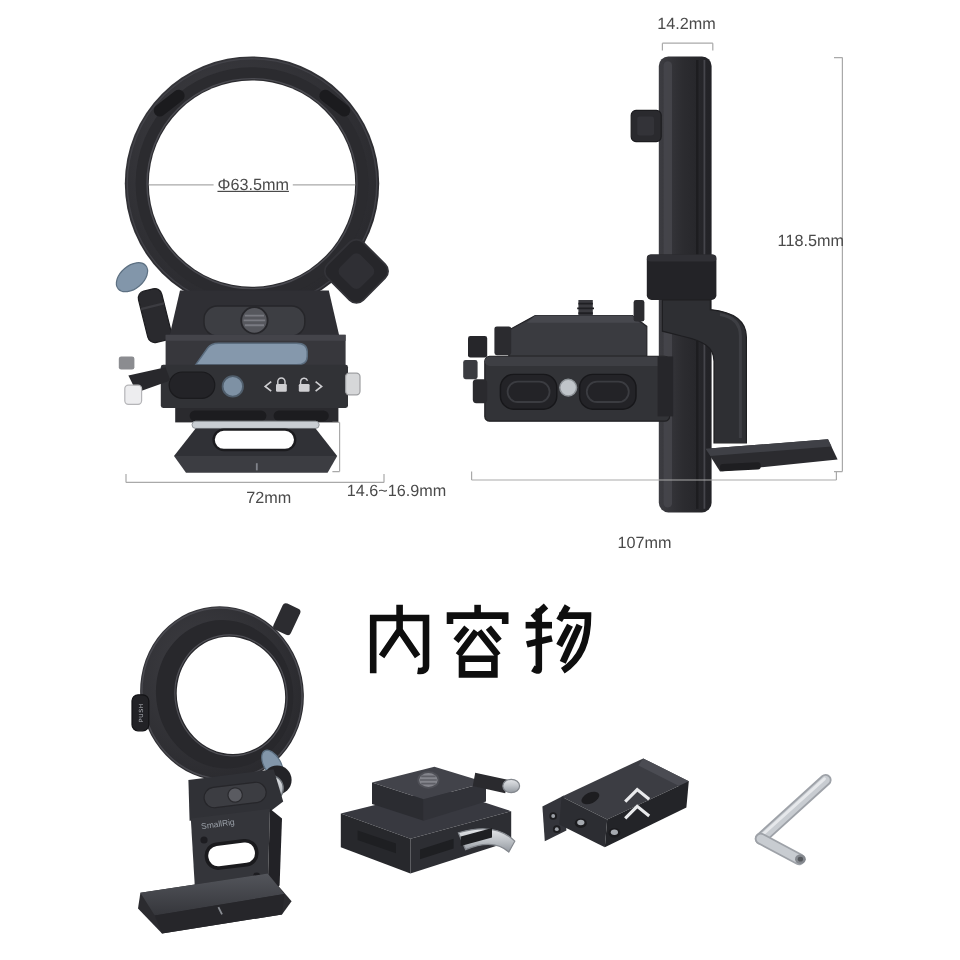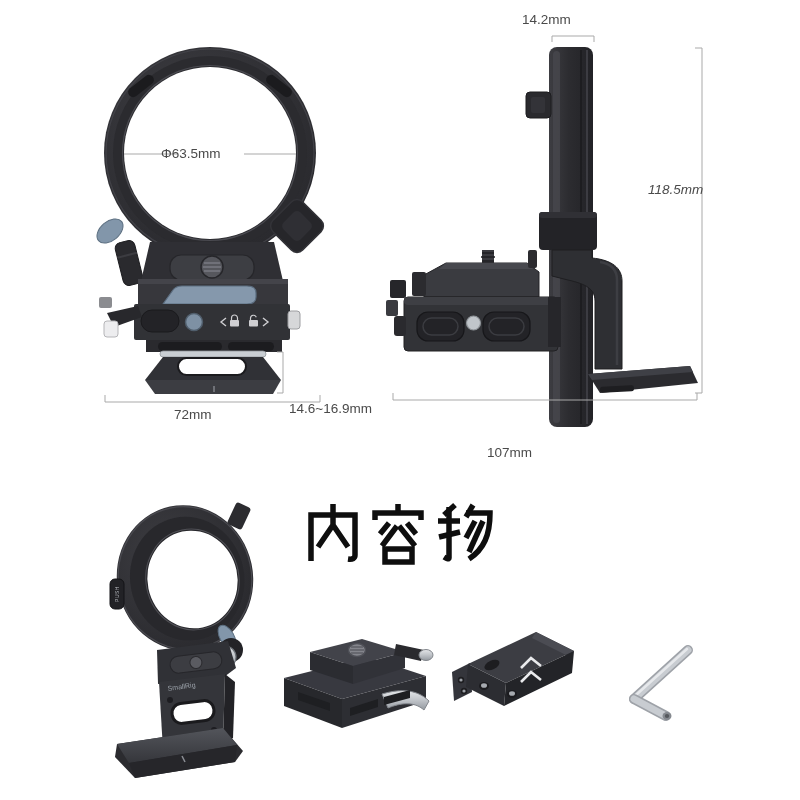--- a/index.html
+++ b/index.html
@@ -1,20 +1,20 @@
 <!DOCTYPE html>
 <html><head>
 <meta charset="utf-8">
 <style>
   html,body{margin:0;padding:0;background:#ffffff;}
   #canvas{position:relative;width:800px;height:800px;background:#ffffff;overflow:hidden;
           font-family:"Liberation Sans","DejaVu Sans",sans-serif;}
   #scene{position:absolute;left:0;top:0;}
   .dim{position:absolute;color:#4a4a4a;font-size:13.5px;line-height:15px;white-space:nowrap;}
-  .ctr{}
+  .ctr{text-align:center;}
   svg text{font-family:"Liberation Sans","DejaVu Sans",sans-serif;}
 </style>
 </head>
 <body>
 
 <div id="canvas">
 
 <svg id="scene" width="800" height="800" viewBox="0 0 800 800">
   <defs>
     <linearGradient id="gSlab" x1="0" y1="0" x2="1" y2="0">
@@ -251,20 +251,20 @@
     <line x1="688" y1="650" x2="634" y2="699" stroke="#9ea2a8" stroke-width="10" stroke-linecap="round"></line>
     <line x1="688" y1="650" x2="634" y2="699" stroke="#c8ccd1" stroke-width="7" stroke-linecap="round"></line>
     <line x1="687" y1="649" x2="636" y2="695" stroke="#e6e8eb" stroke-width="2.5" stroke-linecap="round"></line>
     <line x1="634" y1="699" x2="666" y2="716" stroke="#9ea2a8" stroke-width="10" stroke-linecap="round"></line>
     <line x1="634" y1="699" x2="664" y2="715" stroke="#c8ccd1" stroke-width="7" stroke-linecap="round"></line>
     <ellipse cx="667" cy="716" rx="4.5" ry="4" fill="#85898f"></ellipse>
     <ellipse cx="667" cy="716" rx="2.2" ry="2" fill="#55585d"></ellipse>
   </g>
 </svg>
 
-<div class="dim ctr" style="left:161px;top:146px;width:100px;">Φ63.5mm</div>
+<div class="dim ctr" style="left:161px;top:146px;width:100px;text-decoration:underline;">Φ63.5mm</div>
 <div class="dim" style="left:289px;top:366px;margin-top:35px;">14.6~16.9mm</div>
 <div class="dim ctr" style="left:174px;top:407px;width:100px;">72mm</div>
 <div class="dim ctr" style="left:522px;top:12px;width:100px;">14.2mm</div>
-<div class="dim" style="left:648px;top:182px;font-style:italic;">118.5mm</div>
+<div class="dim" style="left:648px;top:193px;">118.5mm</div>
 <div class="dim ctr" style="left:487px;top:409px;width:100px;margin-top:36px;">107mm</div>
 
 </div>
 
 </body></html>

